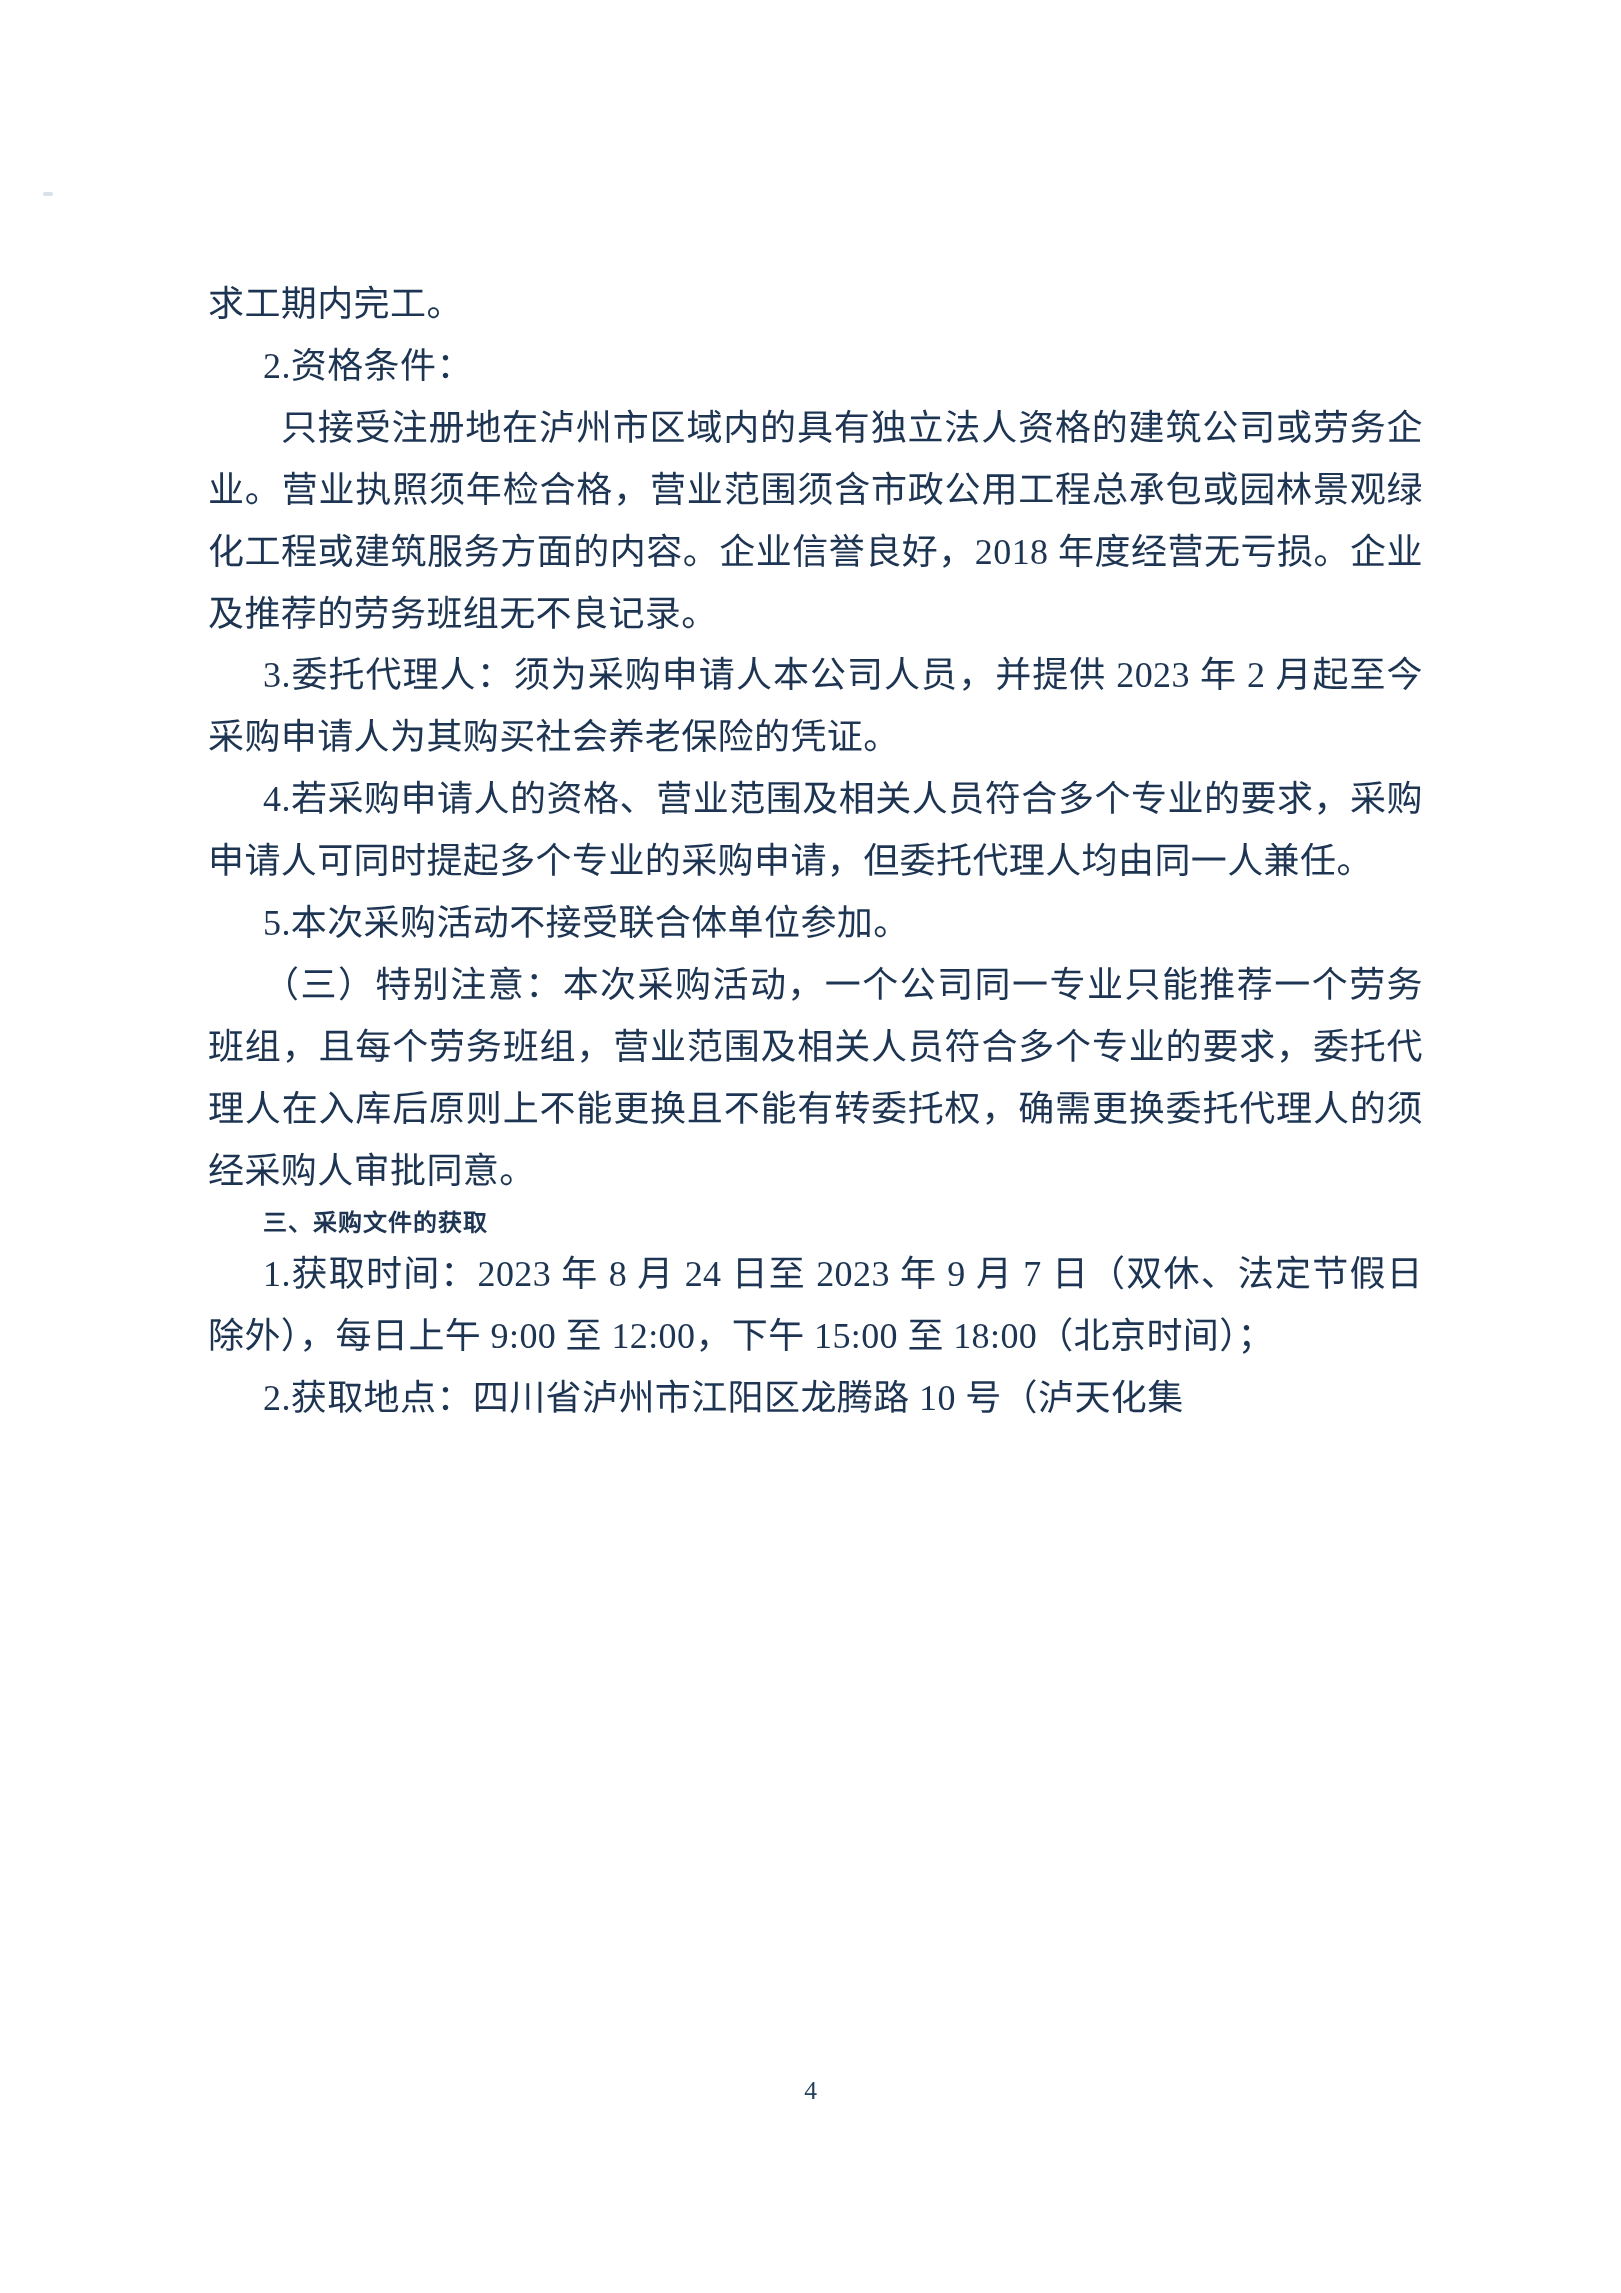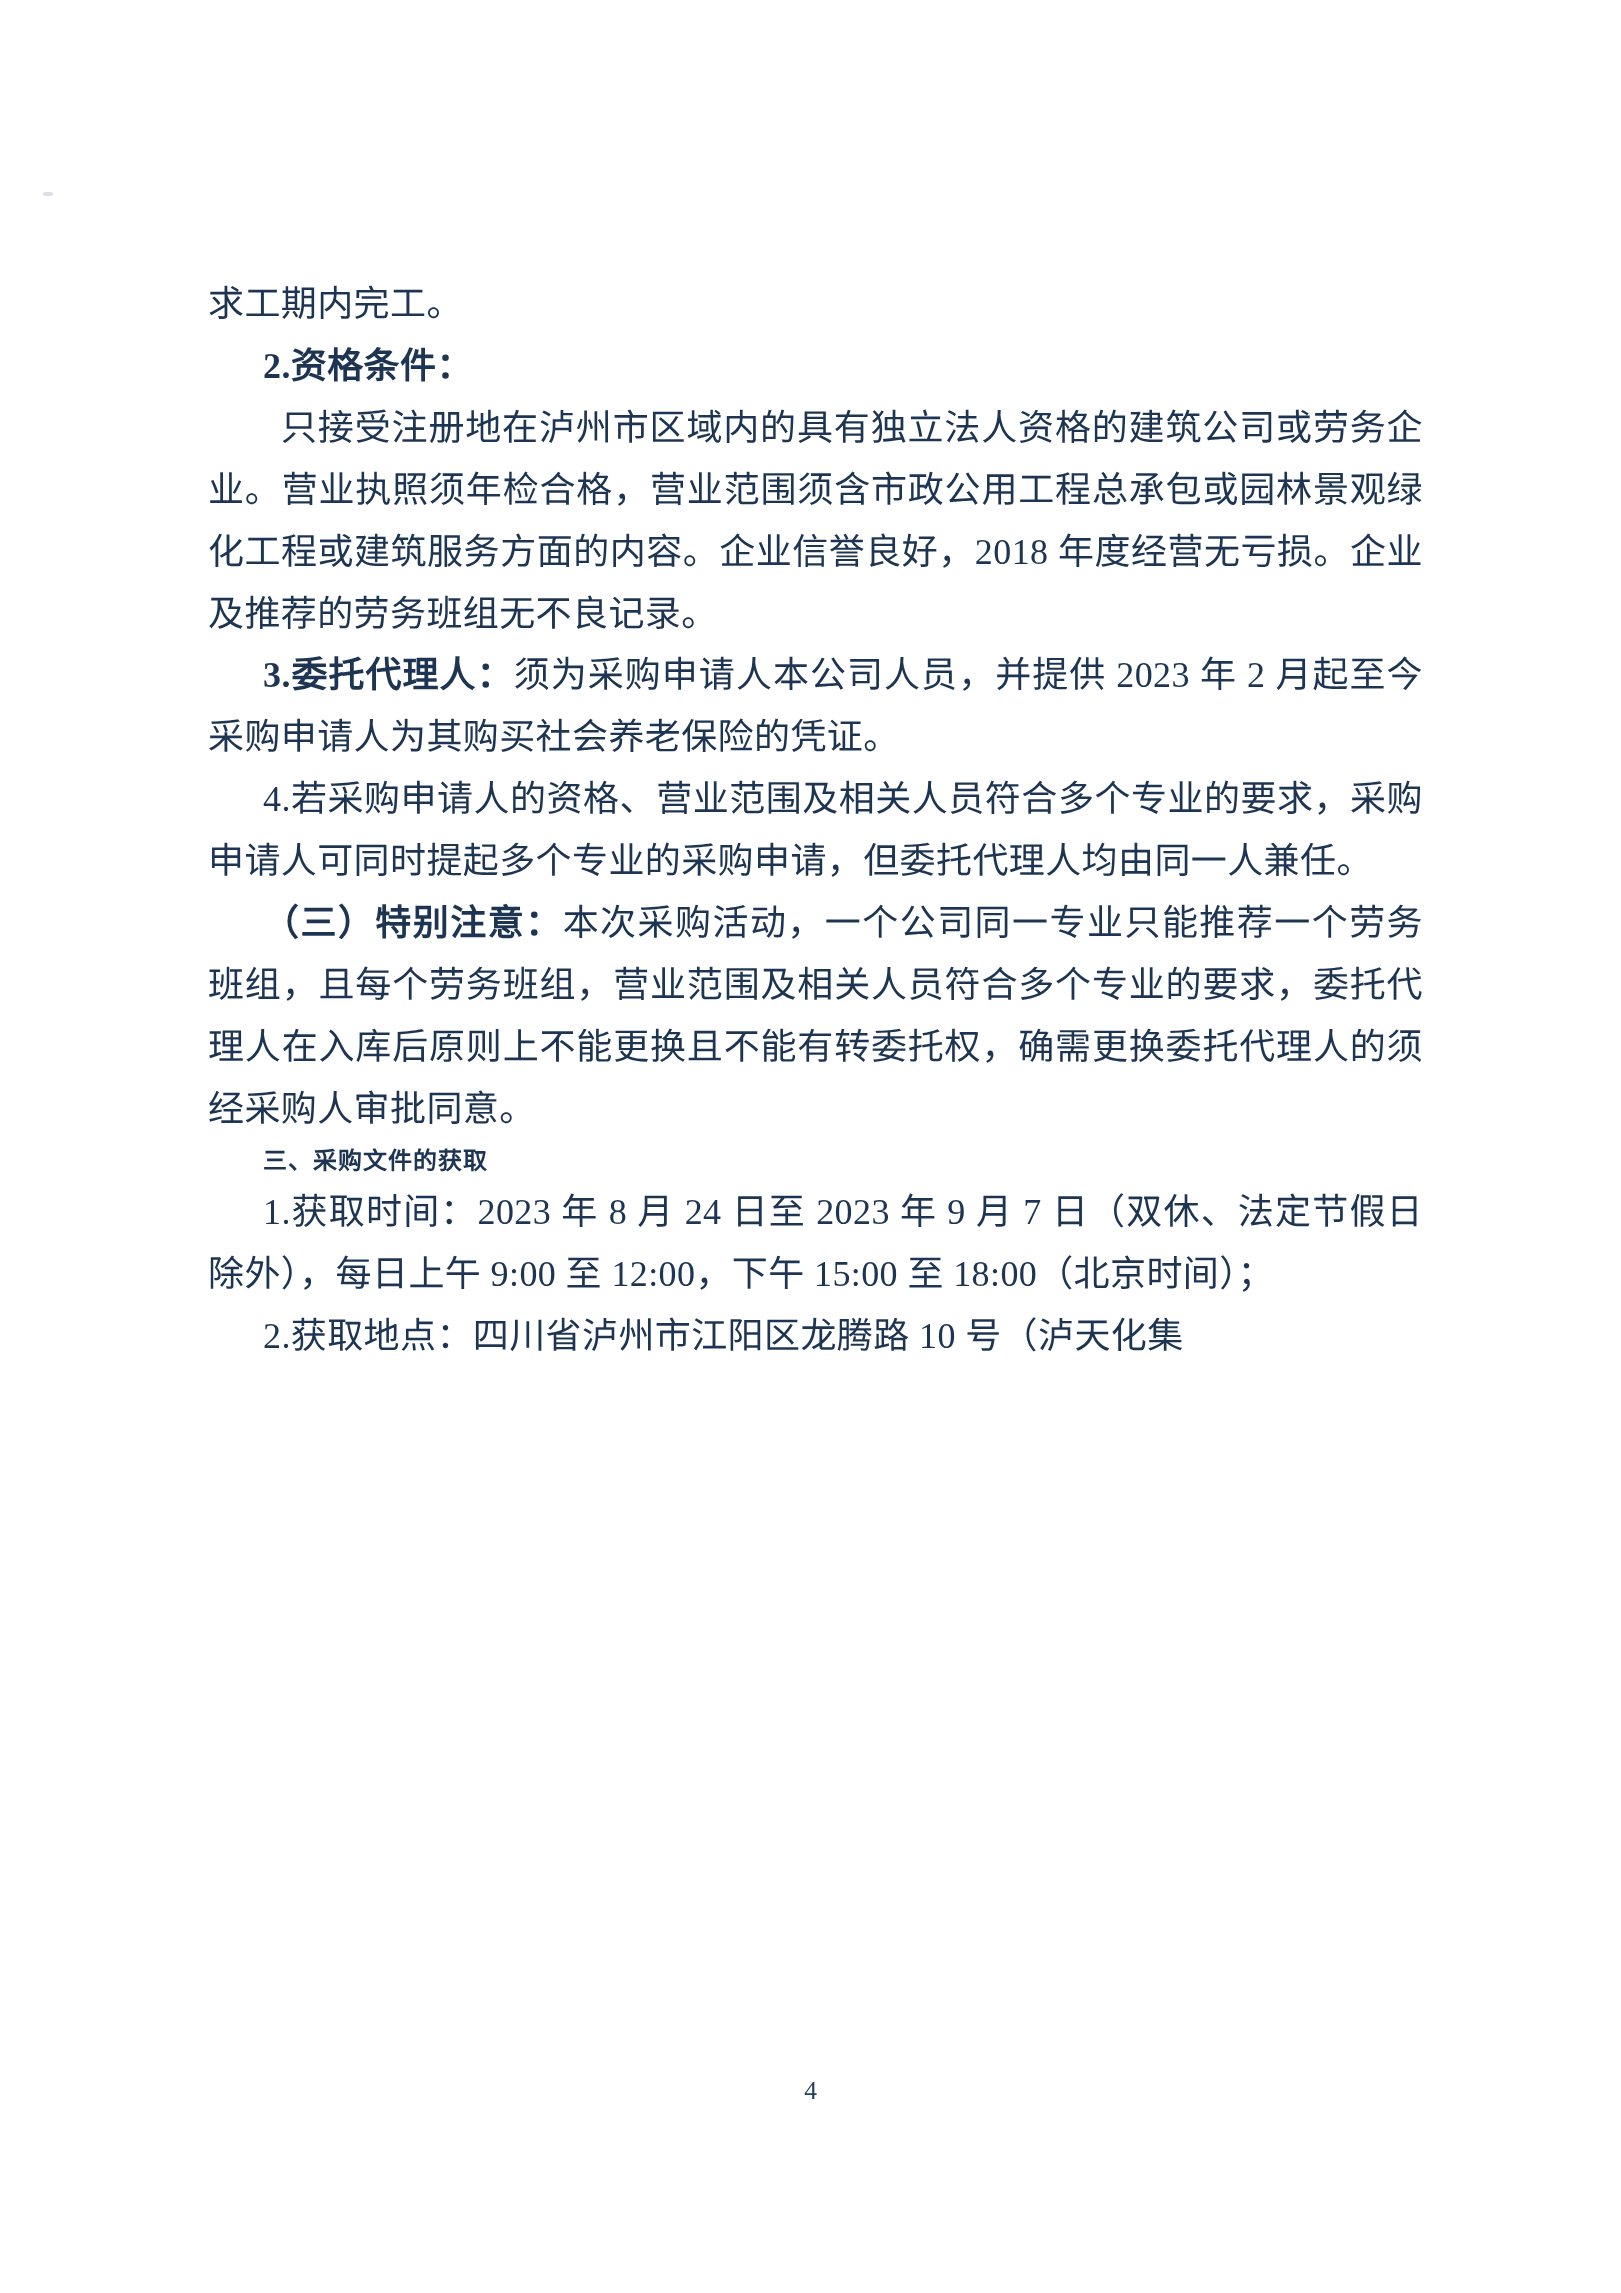--- a/index.html
+++ b/index.html
@@ -39,21 +39,21 @@
     text-justify: inter-ideograph;
     color: #1d3552;
   }
   .indent {
     text-indent: 73px;
   }
   .indent-small {
     text-indent: 55px;
   }
   .bold {
-    font-weight: bold;
+    font-weight: normal;
   }
   .heading {
     font-weight: bold;
     font-size: 24px;
     letter-spacing: 1px;
   }
   .page-number {
     position: absolute;
     left: 0;
     top: 2076px;
@@ -88,20 +88,21 @@
     <p class="indent-small bold">2.资格条件：</p>
 
     <p class="indent">只接受注册地在泸州市区域内的具有独立法人资格的建筑公司或劳务企业。营业执照须年检合格，营业范围须含市政公用工程总承包或园林景观绿化工程或建筑服务方面的内容。企业信誉良好，2018 年度经营无亏损。企业及推荐的劳务班组无不良记录。</p>
 
     <p class="indent-small">
       <span class="bold">3.委托代理人：</span><span>须为采购申请人本公司人员，并提供 2023 年 2 月起至今采购申请人为其购买社会养老保险的凭证。</span>
     </p>
 
     <p class="indent-small">4.若采购申请人的资格、营业范围及相关人员符合多个专业的要求，采购申请人可同时提起多个专业的采购申请，但委托代理人均由同一人兼任。</p>
 
+    <p class="indent-small">5.本次采购活动不接受联合体单位参加。</p>
 
     <p class="indent-small">
       <span class="bold">（三）特别注意：</span><span>本次采购活动，一个公司同一专业只能推荐一个劳务班组，且每个劳务班组，营业范围及相关人员符合多个专业的要求，委托代理人在入库后原则上不能更换且不能有转委托权，确需更换委托代理人的须经采购人审批同意。</span>
     </p>
 
     <p class="indent-small heading">三、采购文件的获取</p>
 
     <p class="indent-small">
       <span>1.获取时间：</span><span>2023 年 8 月 24 日至 2023 年 9 月 7 日（双休、法定节假日除外），每日上午 9:00 至 12:00，下午 15:00 至 18:00（北京时间）；</span>
     </p>

